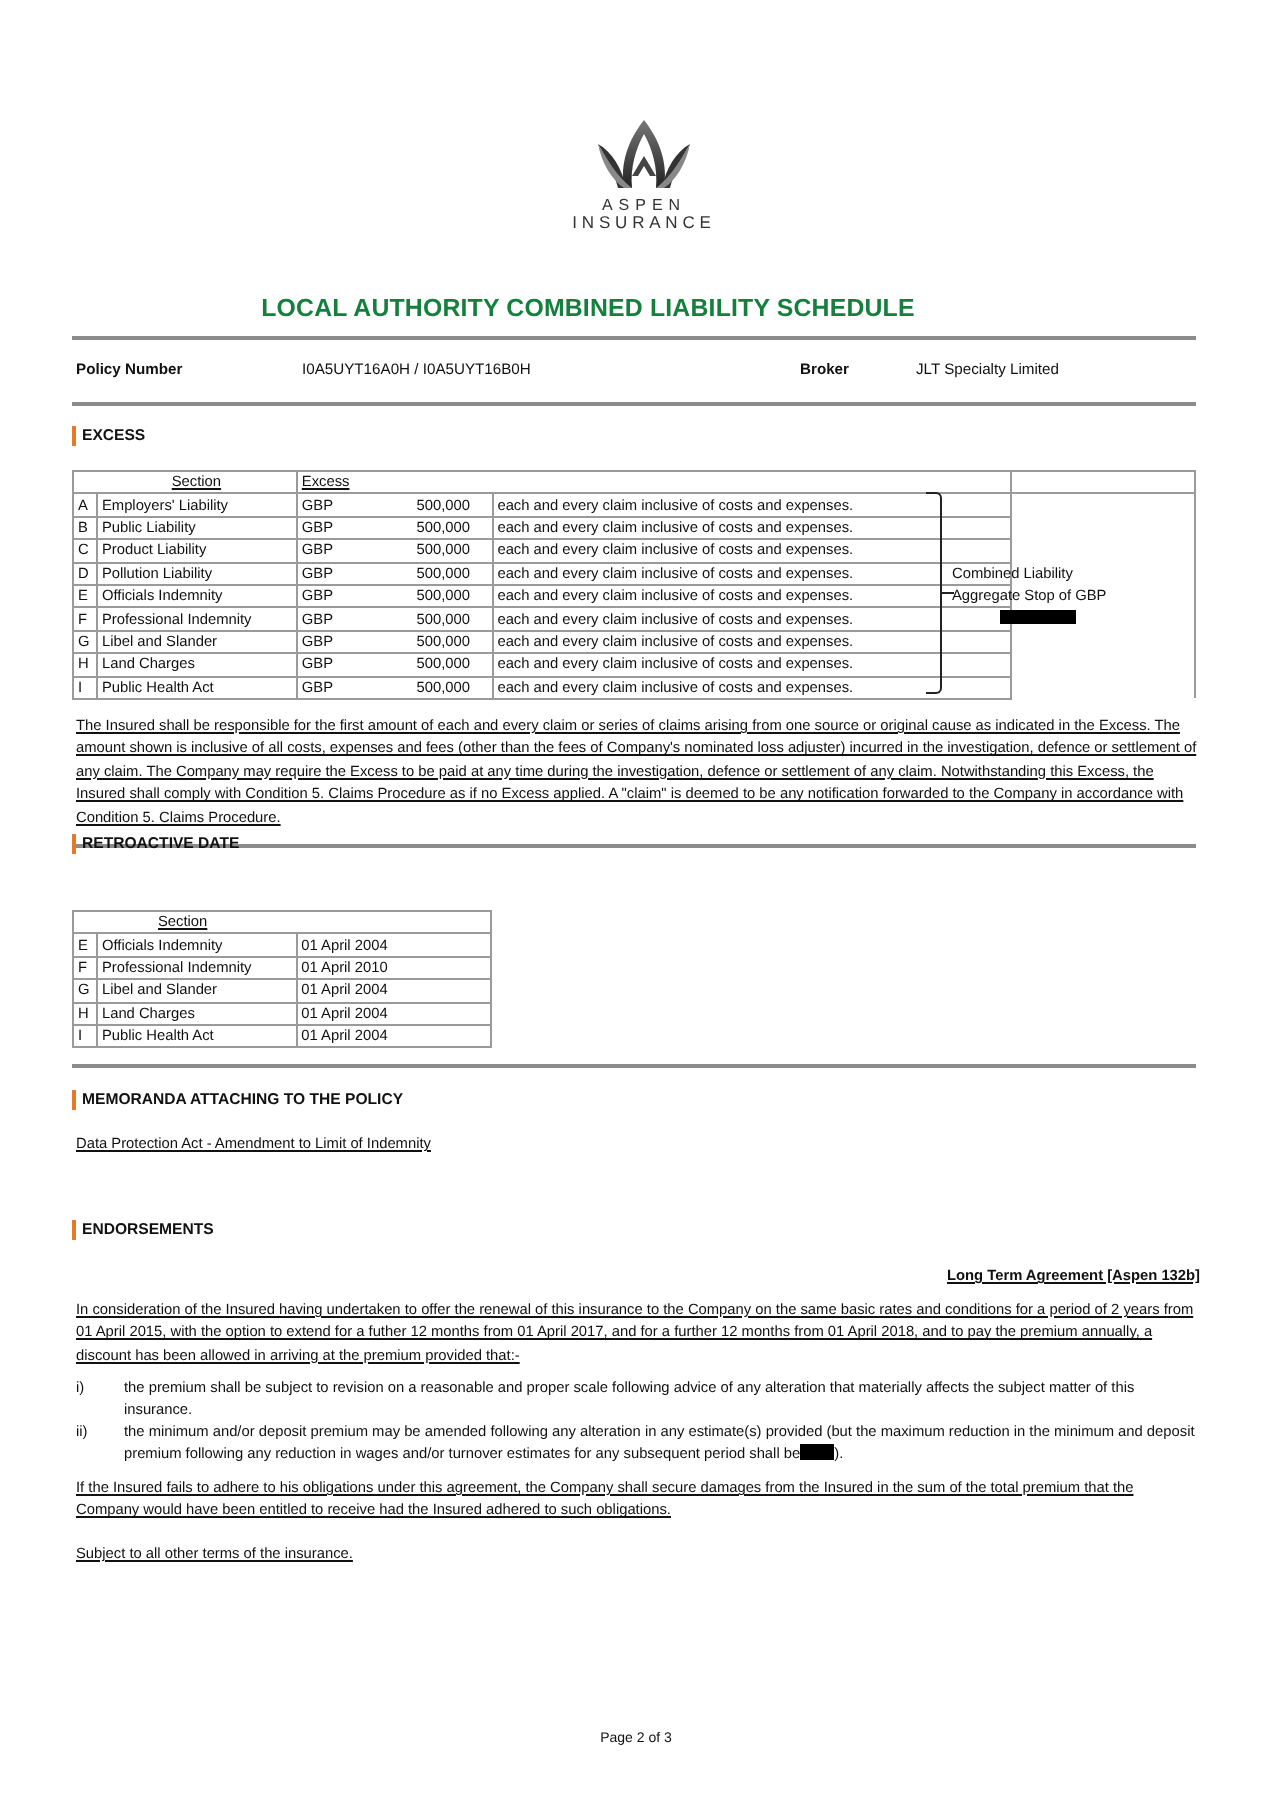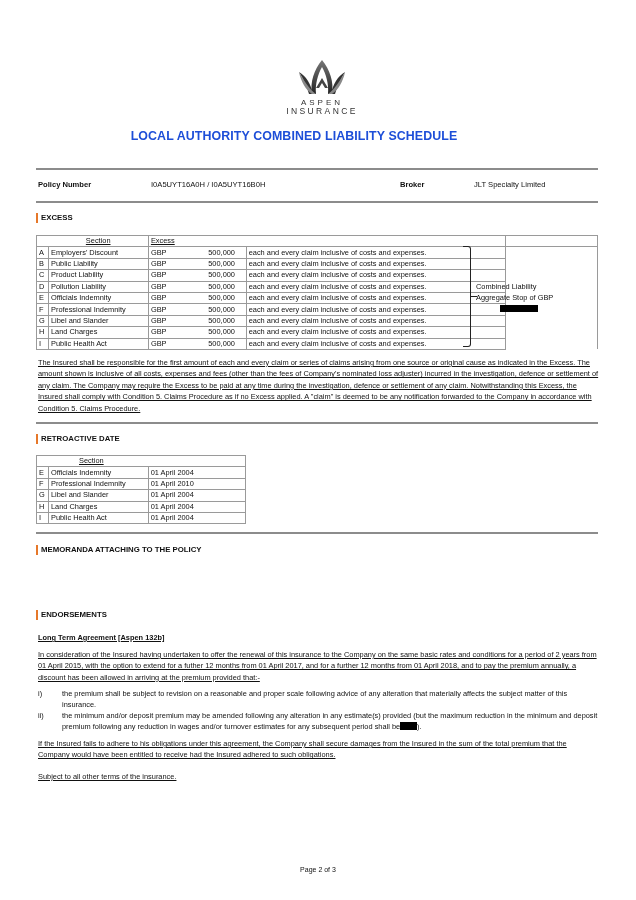--- a/index.html
+++ b/index.html
@@ -6,35 +6,35 @@
   html, body { width: 636px; height: 900px; background: #ffffff; }
   body { position: relative; font-family: "Liberation Sans", sans-serif; color: #111; font-size: 7.6px; line-height: 1.32; overflow: hidden; }
   .abs { position: absolute; }
 
   
   .logo { left: 282px; top: 58px; width: 80px; text-align: center; }
   .logo svg { display: block; margin: 0 auto; }
   .logo .l1 { font-size: 8px; letter-spacing: 3px; color: #333; margin-top: 1px; line-height: 1; text-align: center; }
   .logo .l2 { font-size: 8.5px; letter-spacing: 2.4px; color: #333; line-height: 1.1; }
 
-  .title { left: 0; width: 588px; top: 128px; text-align: center; color: #1d4ed8; font-weight: bold; font-size: 12.4px; letter-spacing: 0.1px; }
+  .title { left: 0; width: 588px; top: 146px; text-align: center; color: #15803d; font-weight: bold; font-size: 12.4px; letter-spacing: 0.1px; }
 
   .hr { left: 36px; width: 562px; height: 2px; background: #8c8c8c; }
 
   .policy-row { top: 180px; left: 38px; width: 560px; font-size: 7.6px; }
   .policy-row span { position: absolute; white-space: nowrap; }
   .bold { font-weight: bold; }
 
   .sec-head { left: 36px; font-weight: bold; font-size: 7.8px; padding-left: 3px; border-left: 2px solid #e6782a; line-height: 10px; }
 
   
   table { border-collapse: collapse; font-size: 7.4px; }
   table td { border: 1px solid #9a9a9a; padding: 0 2px; height: 11.4px; white-space: nowrap; vertical-align: middle; }
   .excess-table { left: 36px; top: 235px; width: 562px; }
-  .u { text-decoration: underline; }
+  .u { text-decoration: underline; text-align: right; }
   .center { text-align: center; }
   .right { text-align: left; }
   .nob-l { border-left: none !important; }
   .nob-r { border-right: none !important; }
   .side-cell { border-top: none !important; border-bottom: none !important; }
 
   .bracket { left: 463px; top: 246px; width: 8px; height: 101px; border-right: 1px solid #222; border-top: 1px solid #222; border-bottom: 1px solid #222; border-radius: 0 3px 3px 0; }
   .bracket-tick { left: 471px; top: 296px; width: 6px; height: 1px; background: #222; }
   .agg { left: 476px; top: 281px; font-size: 7.4px; line-height: 11px; }
   .redact-agg { left: 500px; top: 305px; width: 38px; height: 7px; background: #000; }
@@ -73,21 +73,21 @@
 </div>
 
 <div class="abs title">LOCAL AUTHORITY COMBINED LIABILITY SCHEDULE</div>
 
 <div class="abs hr" style="top:168px"></div>
 
 <div class="abs policy-row">
   <span class="bold" style="left:0">Policy Number</span>
   <span style="left:113px">I0A5UYT16A0H / I0A5UYT16B0H</span>
   <span class="bold" style="left:362px">Broker</span>
-  <span style="left:436px">JLT Specialty Limited</span>
+  <span style="left:420px">JLT Specialty Limited</span>
 </div>
 
 <div class="abs hr" style="top:201px"></div>
 
 <div class="abs sec-head" style="top:213px">EXCESS</div>
 
 <table class="abs excess-table">
   <colgroup>
     <col style="width:12px">
       <col style="width:100px">
@@ -102,21 +102,21 @@
     <td class="center nob-l"><span class="u">Section</span></td>
     <td class="nob-r"><span class="u">Excess</span></td>
     <td class="nob-l nob-r"></td>
     <td class="nob-l"></td>
     <td></td>
   </tr>
   </tbody>
     <tbody id="excess-body">
   <tr>
     <td>A</td>
-    <td>Employers' Discount</td>
+    <td>Employers' Liability</td>
     <td class="nob-r">GBP</td>
     <td class="right nob-l">500,000</td>
     <td>each and every claim inclusive of costs and expenses.</td>
     <td class="side-cell"></td>
   </tr>
 
   <tr>
     <td>B</td>
     <td>Public Liability</td>
     <td class="nob-r">GBP</td>
@@ -195,21 +195,21 @@
 <div class="abs agg">
   <div>Combined Liability</div>
   <div>Aggregate Stop of GBP</div>
 </div>
 <div class="abs redact-agg"></div>
 
 <div class="abs para" style="top:357px">The Insured shall be responsible for the first amount of each and every claim or series of claims arising from one source or original cause as indicated in the Excess.  The amount shown is inclusive of all costs, expenses and fees (other than the fees of Company's nominated loss adjuster) incurred in the investigation, defence or settlement of any claim.  The Company may require the Excess to be paid at any time during the investigation, defence or settlement of any claim.  Notwithstanding this Excess, the Insured shall comply with Condition 5. Claims Procedure as if no Excess applied.  A "claim" is deemed to be any notification forwarded to the Company in accordance with Condition 5. Claims Procedure.</div>
 
 <div class="abs hr" style="top:422px"></div>
 
-<div class="abs sec-head" style="top:434px">RETROACTIVE DATE</div>
+<div class="abs sec-head" style="top:417px">RETROACTIVE DATE</div>
 
 <table class="abs retro-table">
   <colgroup>
       <col style="width:12px">
       <col style="width:100px">
       <col style="width:98px">
     </colgroup>
   <tbody>
       <tr>
     <td colspan="3" style="padding-left:42px"><span class="u">Section</span></td>
@@ -245,20 +245,21 @@
     <td>Public Health Act</td>
     <td>01 April 2004</td>
   </tr>
 </tbody>
 </table>
 
 <div class="abs hr" style="top:532px"></div>
 
 <div class="abs sec-head" style="top:545px">MEMORANDA ATTACHING TO THE POLICY</div>
 <div class="abs para" style="top:566px">
+  <div>Data Protection Act - Amendment to Limit of Indemnity</div>
 </div>
 
 <div class="abs sec-head" style="top:610px">ENDORSEMENTS</div>
 <div class="abs para bold u" style="top:632px">Long Term Agreement [Aspen 132b]</div>
 
 <div class="abs para" style="top:649px">In consideration of the Insured having undertaken to offer the renewal of this insurance to the Company on the same basic rates and conditions for a period of 2 years from 01 April 2015, with the option to extend for a futher 12 months from 01 April 2017, and for a further 12 months from 01 April 2018, and to pay the premium annually, a discount has been allowed in arriving at the premium provided that:-</div>
 
 <div class="abs list-item" style="top:688px">
   <span class="num">i)</span>
   <span class="txt">the premium shall be subject to revision on a reasonable and proper scale following advice of any alteration that materially affects the subject matter of this insurance.</span>

